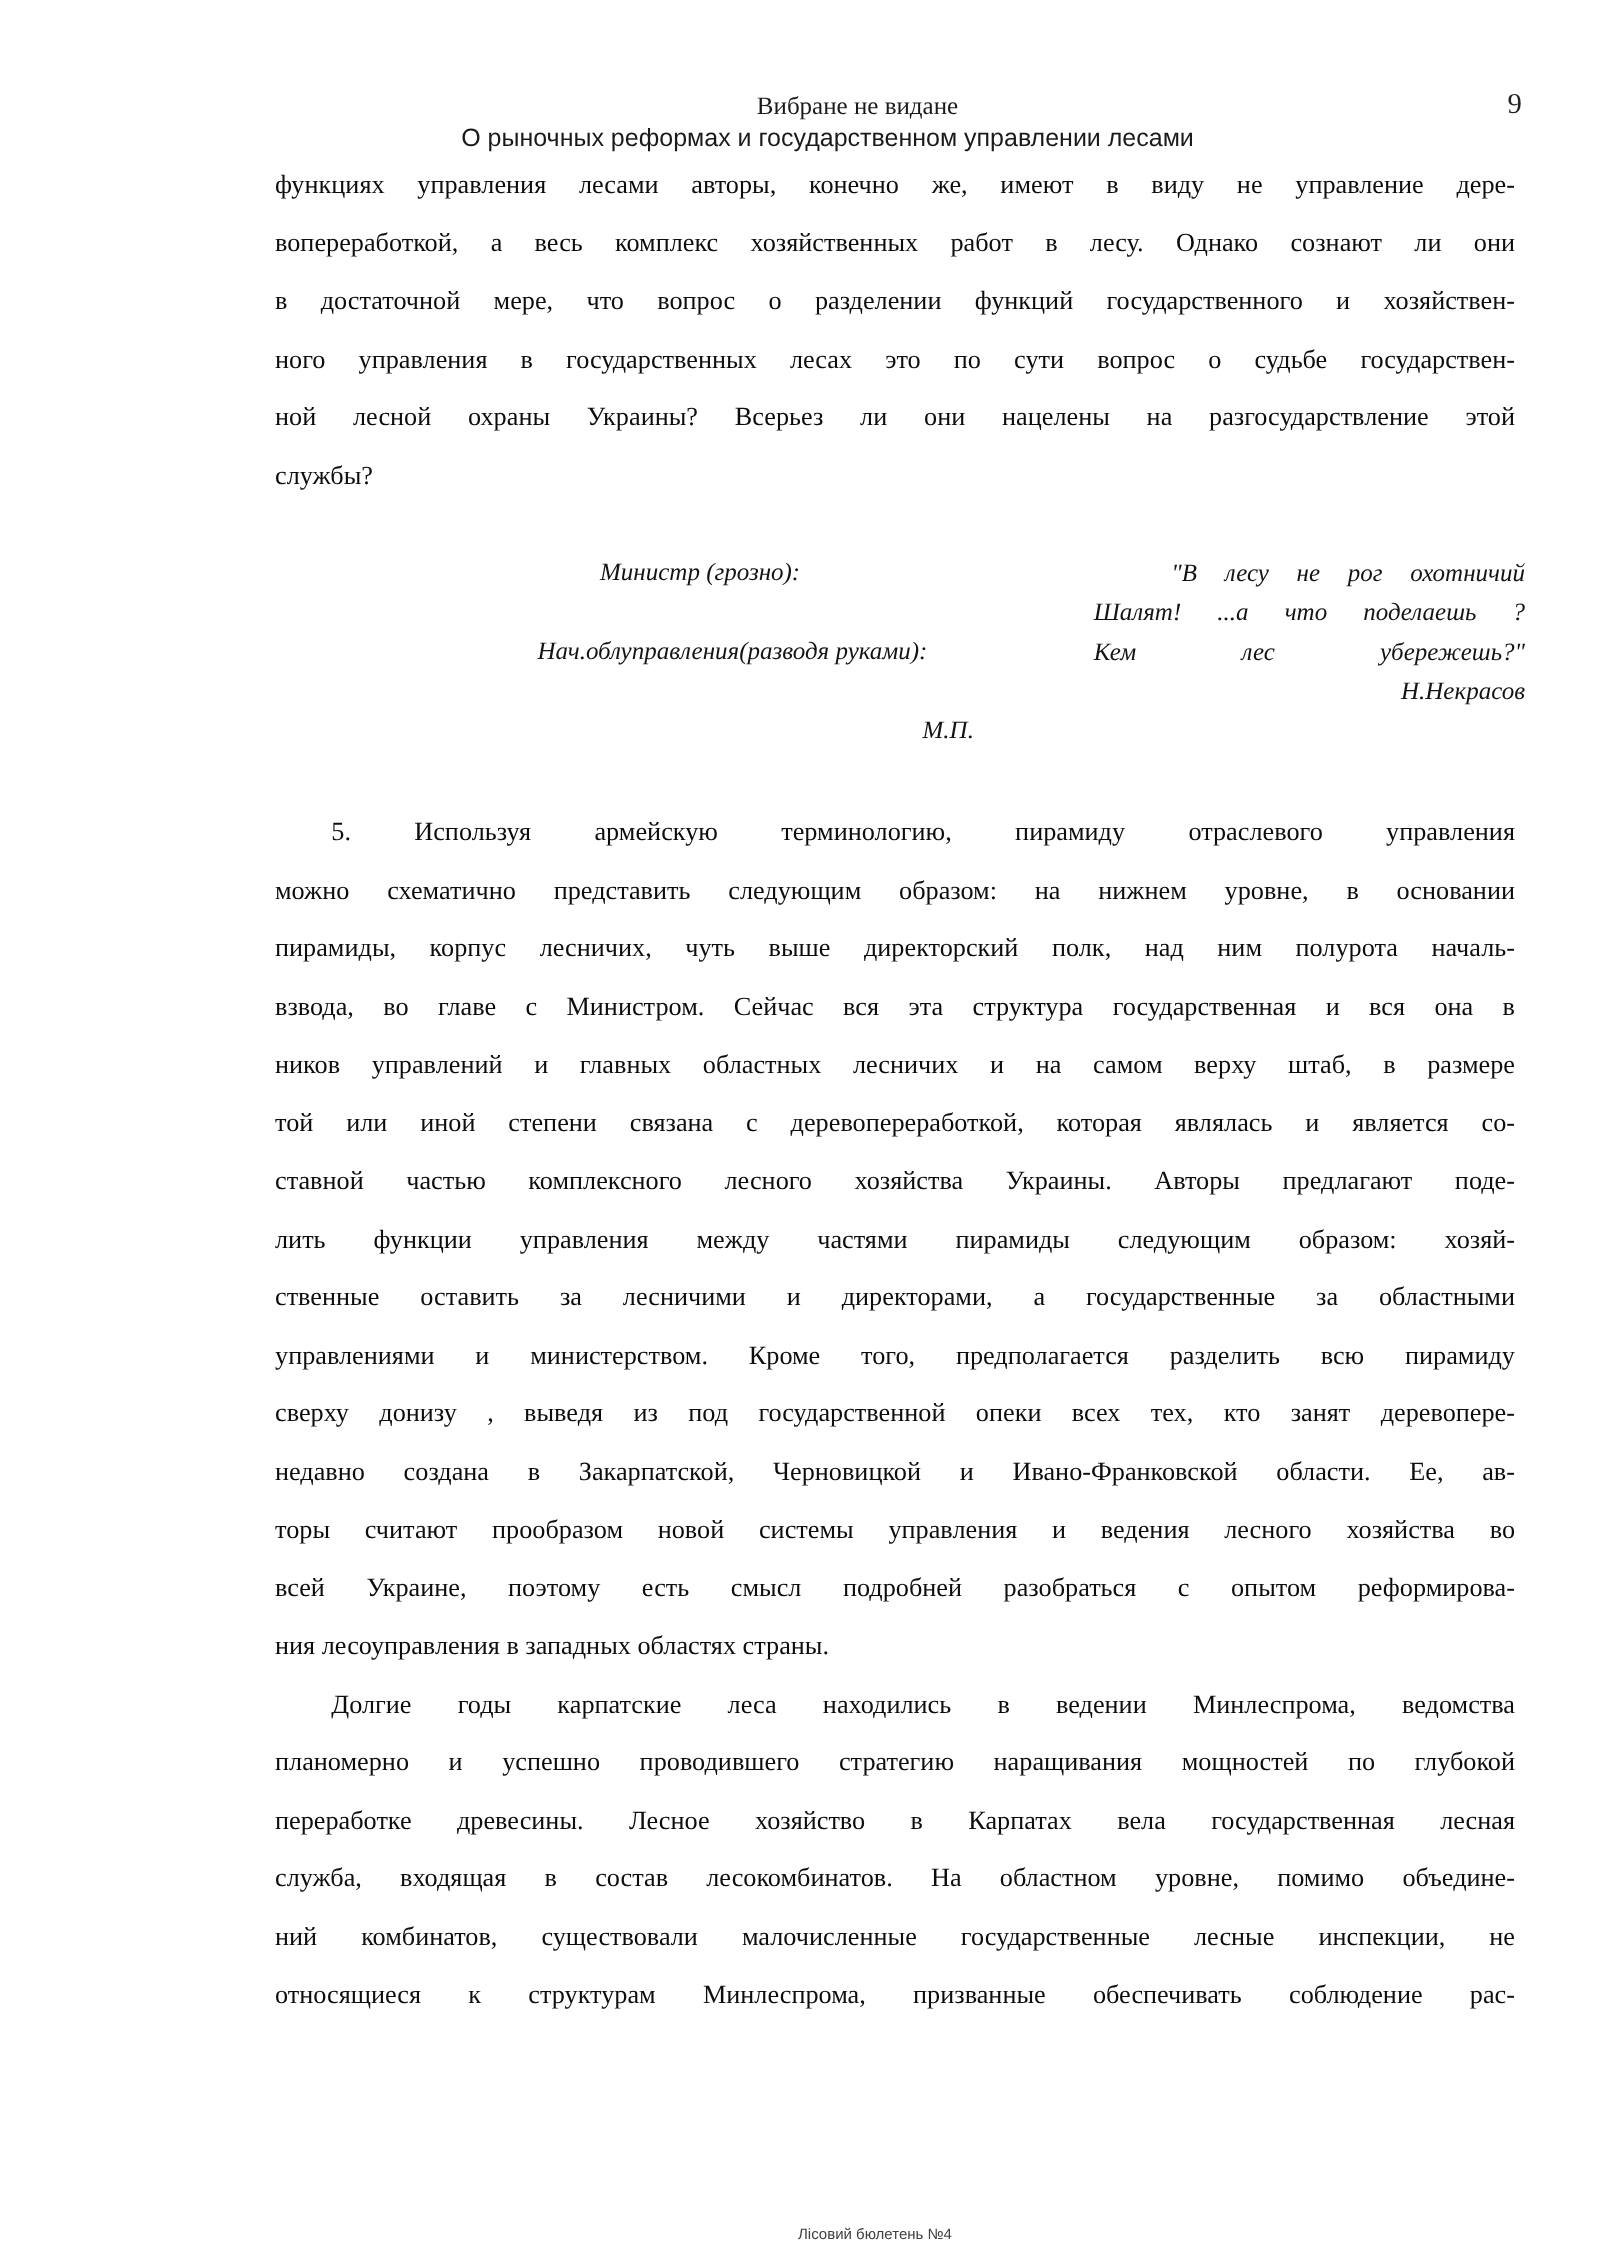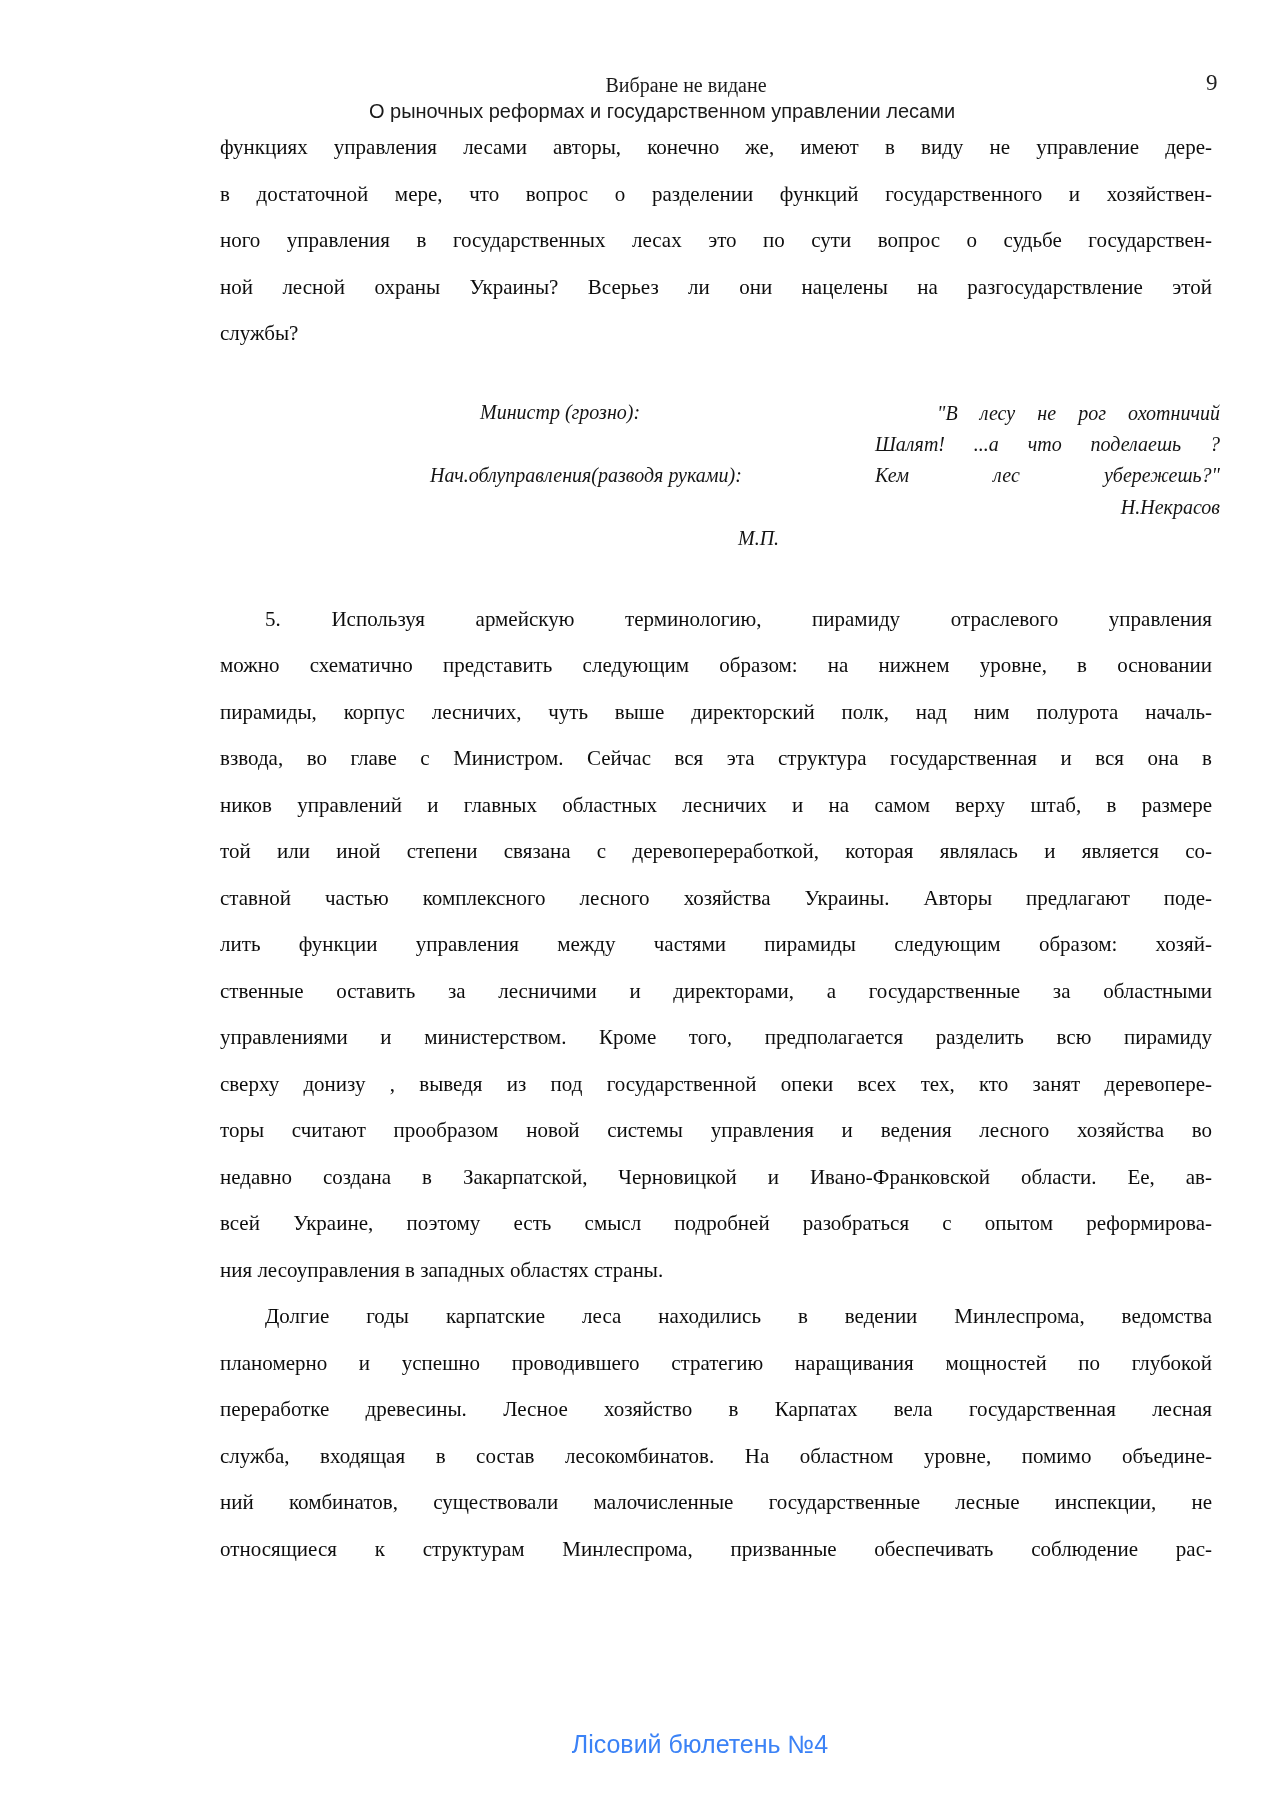--- a/index.html
+++ b/index.html
@@ -42,39 +42,40 @@
   .verse {
     position:absolute; left:445px; top:-3px; width:345px;
   }
   .vline {
     height:31.4px; line-height:31.4px;
     text-align:justify; text-align-last:justify;
   }
   .vline.vindent { text-indent:62px; }
   .vline.vright  { text-align:right; text-align-last:right; }
   .footer {
-    position:absolute; left:700px; top:1730px; transform:translateX(-50%);
-    font-family:"Liberation Sans", sans-serif; font-size:25px; color:#3b82f6;
+    position:absolute; left:700px; top:1780px; transform:translateX(-50%);
+    font-family:"Liberation Sans", sans-serif; font-size:12px; color:#404040;
     white-space:nowrap;
   }
 </style>
 </head>
 <body>
 
 <div class="page">
 
   <div class="pageno">9</div>
 
   <div class="hdr hdr1">Вибране не видане</div>
   <div class="hdr hdr2">О рыночных реформах и государственном управлении лесами</div>
 
   <div class="body-col">
 
     <div>
         <div class="line">функциях управления лесами авторы, конечно же, имеют в виду  не управление дере-</div>
+        <div class="line">вопереработкой, а весь комплекс хозяйственных работ  в  лесу. Однако сознают ли они</div>
         <div class="line">в достаточной мере, что вопрос о разделении функций государственного и хозяйствен-</div>
         <div class="line">ного управления в государственных лесах это по сути вопрос о судьбе  государствен-</div>
         <div class="line">ной  лесной охраны Украины? Всерьез ли они нацелены на разгосударствление  этой</div>
         <div class="line plain">службы?</div>
       </div>
 
     <div class="quote-space">
       <div class="quote">
         <div class="speaker speaker1">Министр (грозно):</div>
         <div class="speaker speaker2">Нач.облуправления(разводя руками):</div>
@@ -93,22 +94,22 @@
         <div class="line">можно схематично представить следующим образом:  на нижнем уровне, в основании</div>
         <div class="line">пирамиды, корпус лесничих, чуть выше директорский полк, над ним полурота началь-</div>
         <div class="line">взвода, во главе с Министром. Сейчас вся эта структура  государственная и вся она в</div>
         <div class="line">ников управлений  и главных областных лесничих и на самом верху штаб, в  размере</div>
         <div class="line">той или иной степени связана с  деревопереработкой, которая являлась и является со-</div>
         <div class="line">ставной частью  комплексного  лесного хозяйства Украины. Авторы предлагают поде-</div>
         <div class="line">лить   функции управления между частями пирамиды следующим образом:  хозяй-</div>
         <div class="line">ственные оставить за лесничими и директорами, а государственные  за  областными</div>
         <div class="line">управлениями и министерством. Кроме того,  предполагается разделить всю пирамиду</div>
         <div class="line">сверху донизу , выведя из под  государственной опеки всех тех, кто занят деревопере-</div>
+        <div class="line">недавно создана в Закарпатской, Черновицкой  и  Ивано-Франковской области. Ее, ав-</div>
         <div class="line">торы считают прообразом новой системы управления и ведения лесного хозяйства во</div>
-        <div class="line">недавно создана в Закарпатской, Черновицкой  и  Ивано-Франковской области. Ее, ав-</div>
         <div class="line">всей  Украине,  поэтому  есть  смысл подробней разобраться с опытом  реформирова-</div>
         <div class="line plain">ния  лесоуправления  в западных областях страны.</div>
       </div>
     <div>
         <div class="line indent">Долгие годы карпатские леса находились в ведении Минлеспрома,  ведомства</div>
         <div class="line">планомерно и успешно проводившего стратегию наращивания мощностей по глубокой</div>
         <div class="line">переработке  древесины.  Лесное  хозяйство  в  Карпатах  вела  государственная  лесная</div>
         <div class="line">служба, входящая  в состав лесокомбинатов. На областном уровне, помимо  объедине-</div>
         <div class="line">ний комбинатов, существовали малочисленные государственные лесные инспекции, не</div>
         <div class="line">относящиеся к структурам Минлеспрома,  призванные обеспечивать соблюдение рас-</div>

